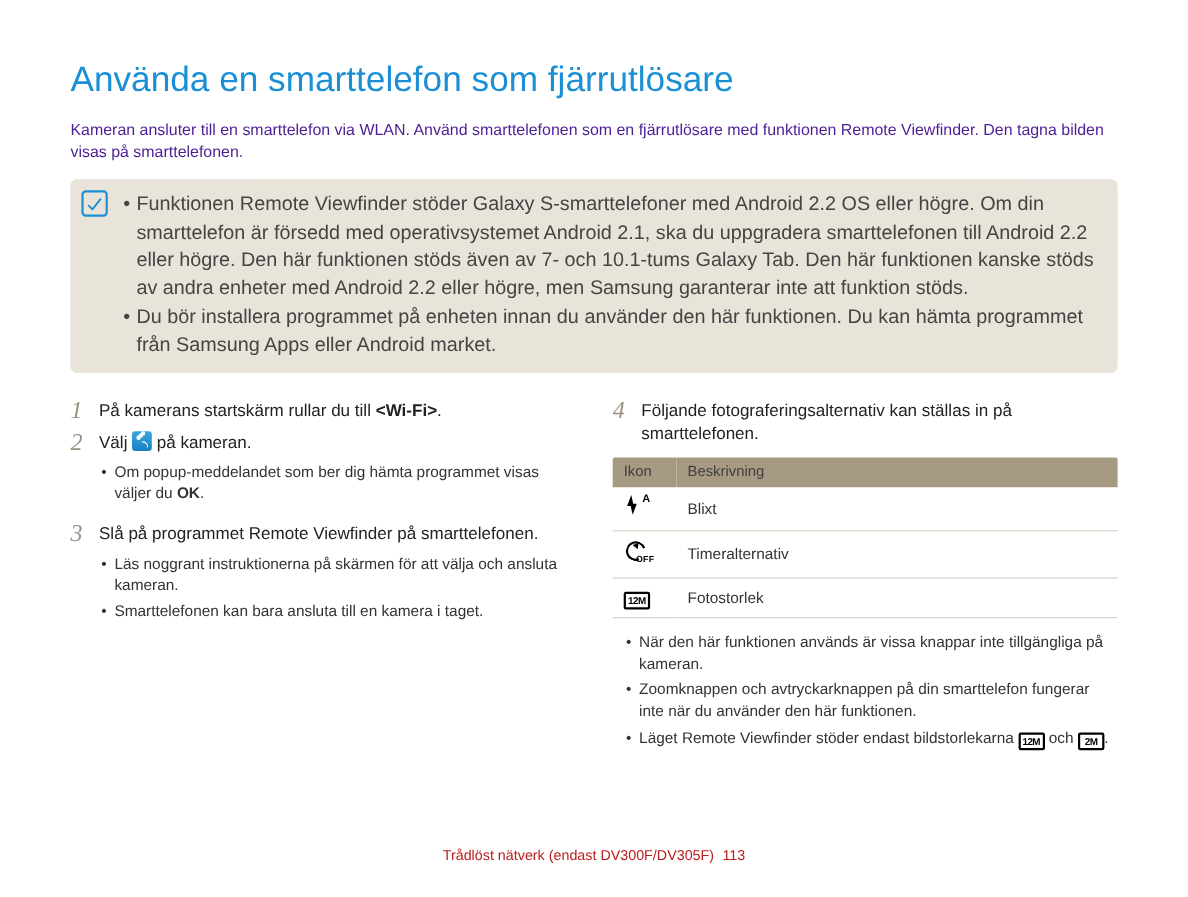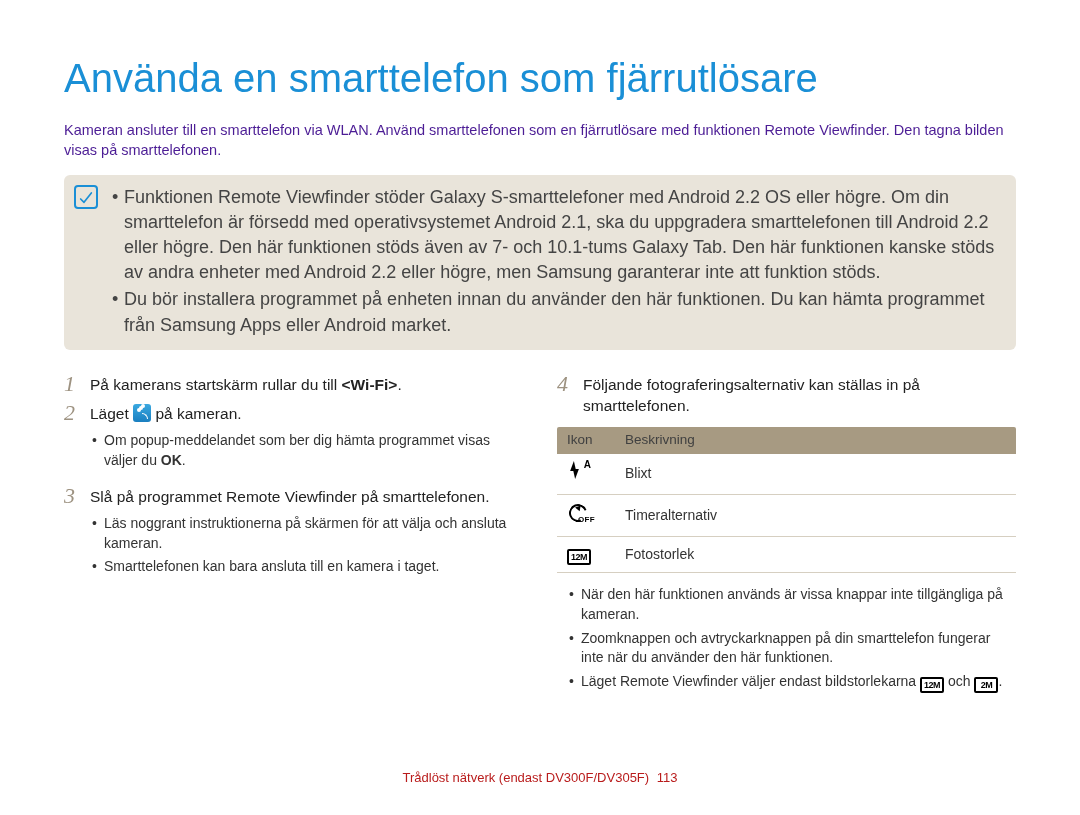--- a/index.html
+++ b/index.html
@@ -9,21 +9,21 @@
     height: 815px;
     background: #ffffff;
     color: #333;
     font-size: 14px;
     line-height: 1.4;
     padding: 50px 64px 30px 64px;
     position: relative;
   }
   .title {
     color: #1a8fd6;
-    font-size: 40px;
+    font-size: 32px;
     font-weight: 400;
     margin-bottom: 14px;
   }
   .intro {
     font-size: 14.5px;
     margin-bottom: 14px;
     color: #4c1d95;
   }
   .note-box {
     background: #e9e4da;
@@ -205,21 +205,21 @@
     <div class="step">
       <div class="step-num">1</div>
       <div class="step-body">
         <span>På kamerans startskärm rullar du till </span><span class="bold">&lt;Wi-Fi&gt;</span><span>.</span>
       </div>
     </div>
 
     <div class="step">
       <div class="step-num">2</div>
       <div class="step-body">
-        <span>Läget </span><span class="inline-icon signal"></span><span> på kameran.</span>
+        <span>Välj </span><span class="inline-icon signal"></span><span> på kameran.</span>
       </div>
     </div>
     <ul class="sub-bullets">
       <li>
         <span>Om popup-meddelandet som ber dig hämta programmet visas väljer du </span><span class="bold">OK</span><span>.</span>
       </li>
     </ul>
 
     <div class="step">
       <div class="step-num">3</div>
@@ -259,21 +259,21 @@
           <td><span class="ico size">12M</span></td>
           <td>Fotostorlek</td>
         </tr>
       </tbody>
     </table>
 
     <ul class="sub-bullets" style="margin-left:12px;">
       <li>När den här funktionen används är vissa knappar inte tillgängliga på kameran.</li>
       <li>Zoomknappen och avtryckarknappen på din smarttelefon fungerar inte när du använder den här funktionen.</li>
       <li>
-        <span>Läget Remote Viewfinder väljer endast bildstorlekarna </span><span class="ico size">12M</span><span> och </span><span class="ico size">2M</span><span>.</span>
+        <span>Läget Remote Viewfinder stöder endast bildstorlekarna </span><span class="ico size">12M</span><span> och </span><span class="ico size">2M</span><span>.</span>
       </li>
     </ul>
 
   </div>
 </div>
 
 <div class="footer">
   <span>Trådlöst nätverk (endast DV300F/DV305F)</span>
   <span class="pg">113</span>
 </div>

